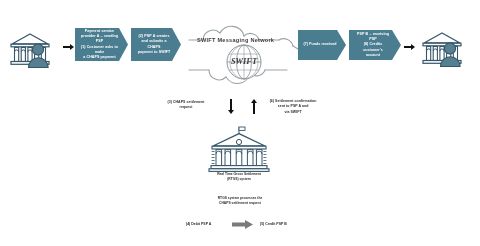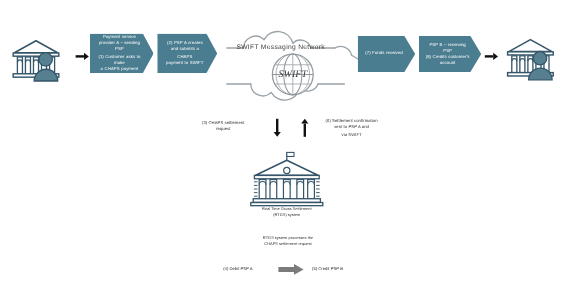--- a/index.html
+++ b/index.html
@@ -3,21 +3,21 @@
 <meta charset="utf-8">
 <style>
   html,body{margin:0;padding:0;}
   body{
     width:480px;height:246px;
     background:#ffffff;
     font-family:"Liberation Sans", sans-serif;
     overflow:hidden;
     position:relative;
   }
-  .stage{position:absolute;inset:0;}
+  .stage{position:absolute;inset:0;font-weight:bold;}
   .abs{position:absolute;}
 
   
   .chev{
     background:#4b7d91;
     color:#ffffff;
     display:flex;
     align-items:center;
     justify-content:center;
     text-align:center;

